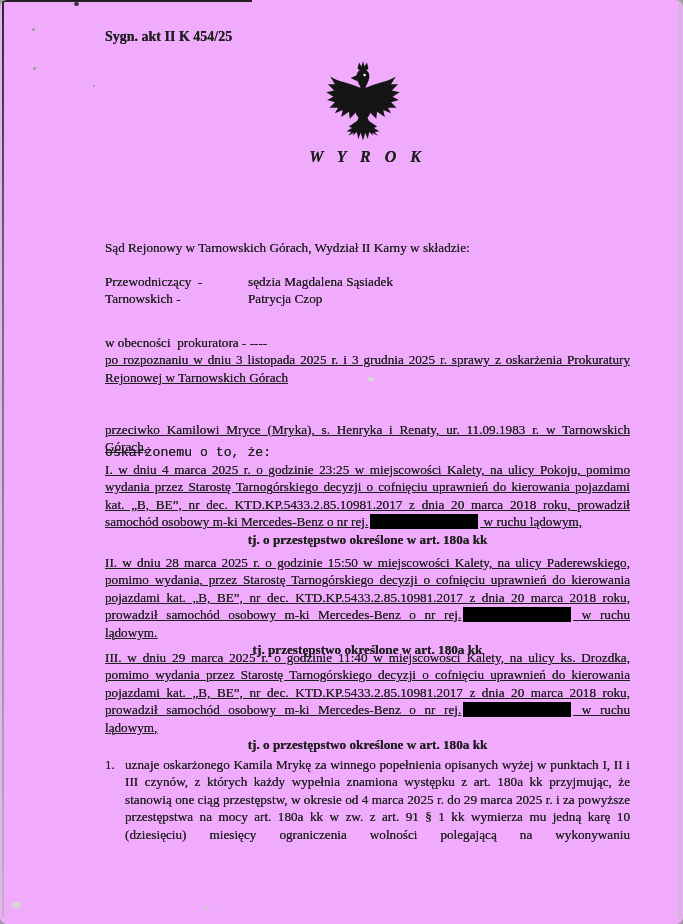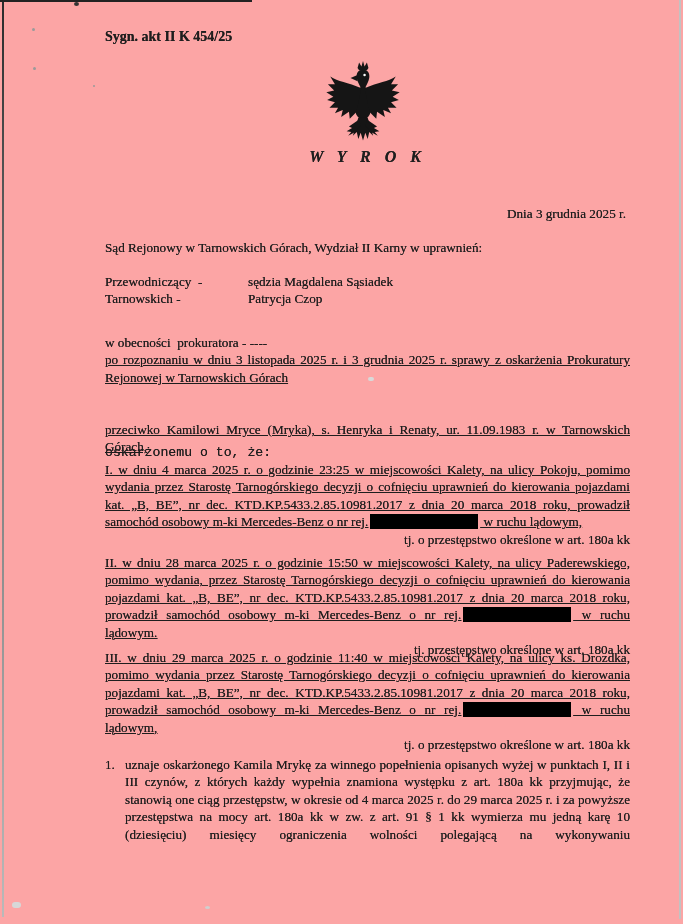--- a/index.html
+++ b/index.html
@@ -1,30 +1,31 @@
 <!DOCTYPE html>
 <html><head>
 <meta charset="utf-8">
 <style>
   html,body{margin:0;padding:0;background:#9a9a9a;}
   .page{
     position:relative;
     width:683px;height:924px;
-    background:#fca5a5;
+    background:#f0abfc;
     font-family:"Liberation Serif","DejaVu Serif",serif;
     color:#1e1e1e;
     overflow:hidden;
     text-shadow:0 0 .35px rgba(25,25,25,.85);
+    border-radius:7px;
   }
   .abs{position:absolute;}
   .block{position:absolute;left:105px;width:525px;font-size:13.2px;line-height:17.4px;}
   .just{text-align:justify;text-decoration:underline;}
   .just-all{text-align:justify;text-align-last:justify;}
   .u{text-decoration:underline;}
-  .tj-line{text-align:right;font-weight:normal;}
+  .tj-line{text-align:center;font-weight:bold;}
   .redaction{display:inline-block;width:108px;height:15px;background:#000;vertical-align:-3px;margin:0 2px;}
   .sygn{top:28px;font-weight:bold;font-size:14px;}
   .eagle{left:324px;top:59px;width:78px;height:92px;}
   .title1{top:148px;font-weight:bold;font-size:16px;letter-spacing:5px;text-align:center;font-style:italic;}
   .title2{top:169px;font-weight:bold;font-size:17px;letter-spacing:.4px;text-align:center;}
   .dateline{top:205px;text-align:right;padding-right:4px;box-sizing:border-box;}
   .court{top:239px;}
   .panel{top:273px;}
   .panel-row{display:flex;}
   .panel-label{white-space:pre;width:143px;flex:0 0 143px;}
@@ -73,23 +74,22 @@
         <path d="M44,74 L37,97 L42,92 L44,101 L47,93 L50,103 L53,93 L56,101 L58,92 L63,97 L56,74 Z"></path>
         <path d="M45,76 L32,85 L36,87 L29,91 L35,92 L31,97 L40,92 L47,84 Z"></path>
         <path d="M55,76 L68,85 L64,87 L71,91 L65,92 L69,97 L60,92 L53,84 Z"></path>
       </g>
       <circle cx="52" cy="19" r="1.6" fill="#fff"></circle>
     </svg>
   </div>
 
   <div class="block title1">W Y R O K</div>
 
-  <div class="block dateline">Dnia 3 grudnia 2025 r.</div>
 
-  <div class="block court">Sąd Rejonowy w Tarnowskich Górach, Wydział II Karny w uprawnień:</div>
+  <div class="block court">Sąd Rejonowy w Tarnowskich Górach, Wydział II Karny w składzie:</div>
 
   <div class="block panel">
     <div class="panel-row">
       <span class="panel-label">Przewodniczący  -</span>
       <span>sędzia Magdalena Sąsiadek</span>
     </div>
     <div class="panel-row">
       <span class="panel-label">Tarnowskich -</span>
       <span>Patrycja Czop</span>
     </div>

